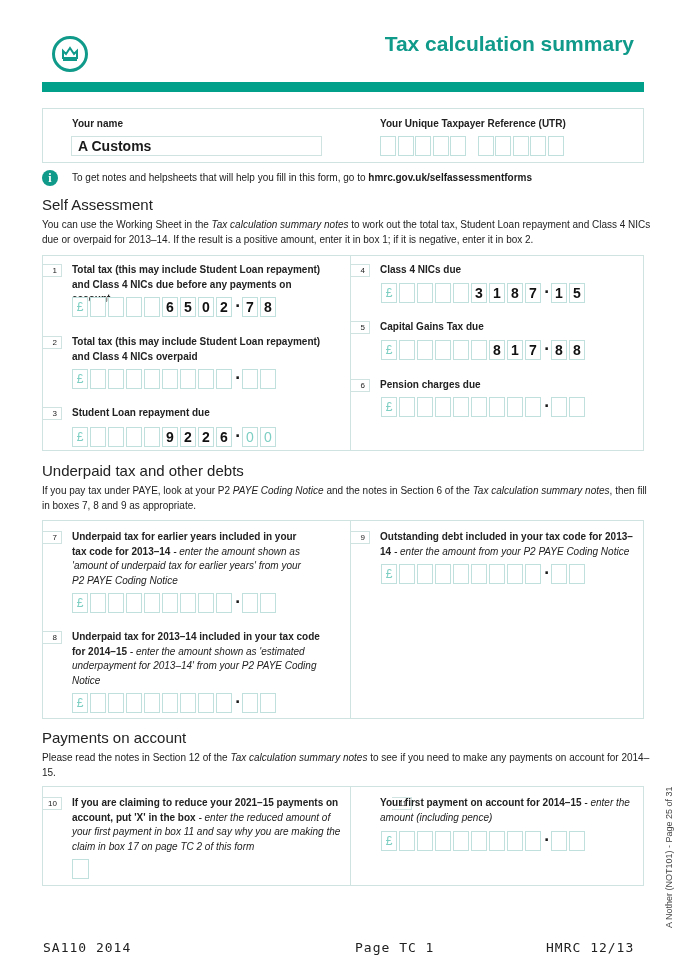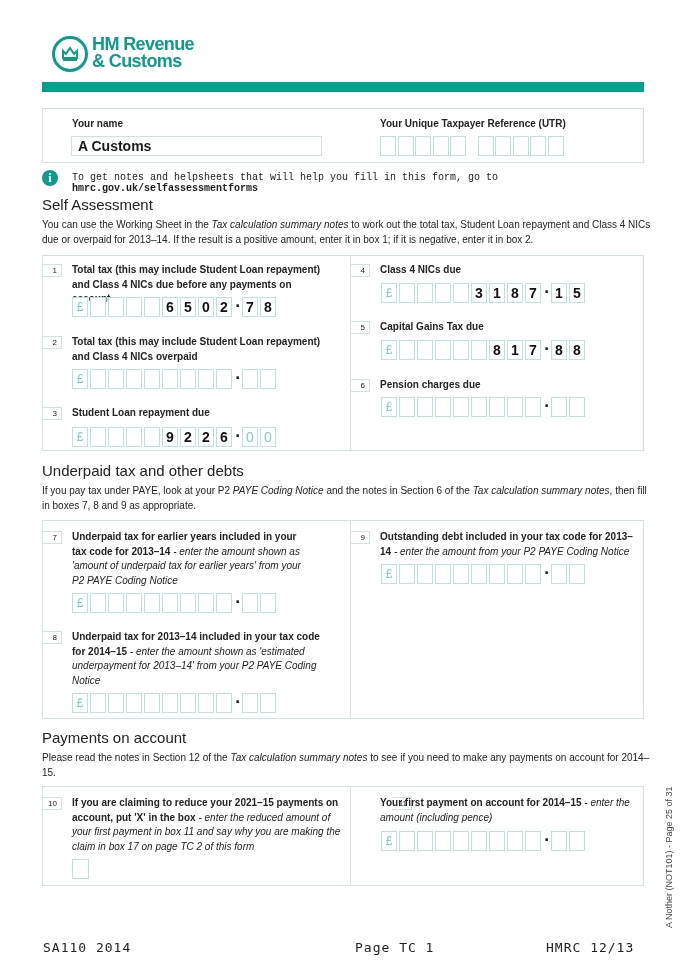--- a/index.html
+++ b/index.html
@@ -19,21 +19,21 @@
   
   .panel { border:1px solid #cfe4e1; box-sizing:border-box; }
   .label { font-family:"Liberation Sans", sans-serif; font-size:10px; font-weight:bold; color:#222; }
   .namefield { left:71px; top:136px; width:251px; height:20px; border:1px solid #cfe4e1; box-sizing:border-box; font-family:"Liberation Sans", sans-serif; font-weight:bold; font-size:14px; padding-left:6px; line-height:19px; }
   .cell { position:absolute; width:16px; height:20px; border:1px solid #bfe0dc; box-sizing:border-box; background:#fff; text-align:center; font-family:"Liberation Sans", sans-serif; font-weight:bold; font-size:14px; line-height:19px; color:#111; }
   .cell.pound { color:#7dcfc3; font-weight:normal; font-size:12px; }
   .cell.zero { color:#7dcfc3; font-weight:normal; }
   .dot { position:absolute; width:4px; font-size:14px; font-weight:bold; line-height:16px; text-align:center; }
 
   .info-icon { left:42px; top:170px; width:16px; height:16px; border-radius:50%; background:#0f9a8a; color:#fff; font-family:"Liberation Serif", serif; font-weight:bold; font-size:12px; text-align:center; line-height:16px; }
-  .info-text { left:72px; top:172px; font-family:Liberation Mono, monospace; font-size:10px; }
+  .info-text { left:72px; top:172px; font-family:Liberation Sans, sans-serif; font-size:10px; }
   .info-text b { font-weight:bold; }
 
   .section-title { font-family:"Liberation Sans", sans-serif; font-size:15px; color:#222; }
   .para { font-family:"Liberation Sans", sans-serif; font-size:10px; line-height:15px; color:#222; width:610px; }
   .para i { font-style:italic; }
 
   .boxnum { position:absolute; width:20px; height:13px; border:1px solid #cfe4e1; border-left:none; box-sizing:border-box; font-family:"Liberation Sans", sans-serif; font-size:8px; text-align:right; padding-right:4px; line-height:12px; color:#222; }
   .q { position:absolute; font-family:"Liberation Sans", sans-serif; font-size:10px; line-height:14.5px; color:#222; }
   .q b { font-weight:bold; }
   .q i { font-style:italic; }
@@ -45,26 +45,23 @@
 </head>
 <body>
 
 <div class="abs logo">
   <div class="logo-circle">
     <svg class="logo-crown" viewBox="0 0 18 18">
         <path d="M2 13 L2 6 L5 9 L9 3 L13 9 L16 6 L16 13 Z" fill="none" stroke="#0f9a8a" stroke-width="2"></path>
         <rect x="2" y="14" width="14" height="2" fill="#0f9a8a"></rect>
       </svg>
   </div>
-  <div class="logo-text">
-    <div>HM Revenue</div>
-    <div>&amp; Customs</div>
-  </div>
 </div>
 <div class="abs title">
+  <div class="t1">Tax calculation summary</div>
 </div>
 <div class="abs bar"></div>
 
 <div class="abs panel" style="left:42px;top:108px;width:602px;height:55px;"></div>
 <div class="abs label" style="left:72px;top:118px;">Your name</div>
 <div class="abs namefield">A Customs</div>
 <div class="abs label" style="left:380px;top:118px;">Your Unique Taxpayer Reference (UTR)</div>
 <div class="abs" style="left:380px;top:136px;width:190px;height:20px;" id="utr">
     <div class="cell" style="left:0px;top:0;"></div>
     <div class="cell" style="left:17.5px;top:0;"></div>

